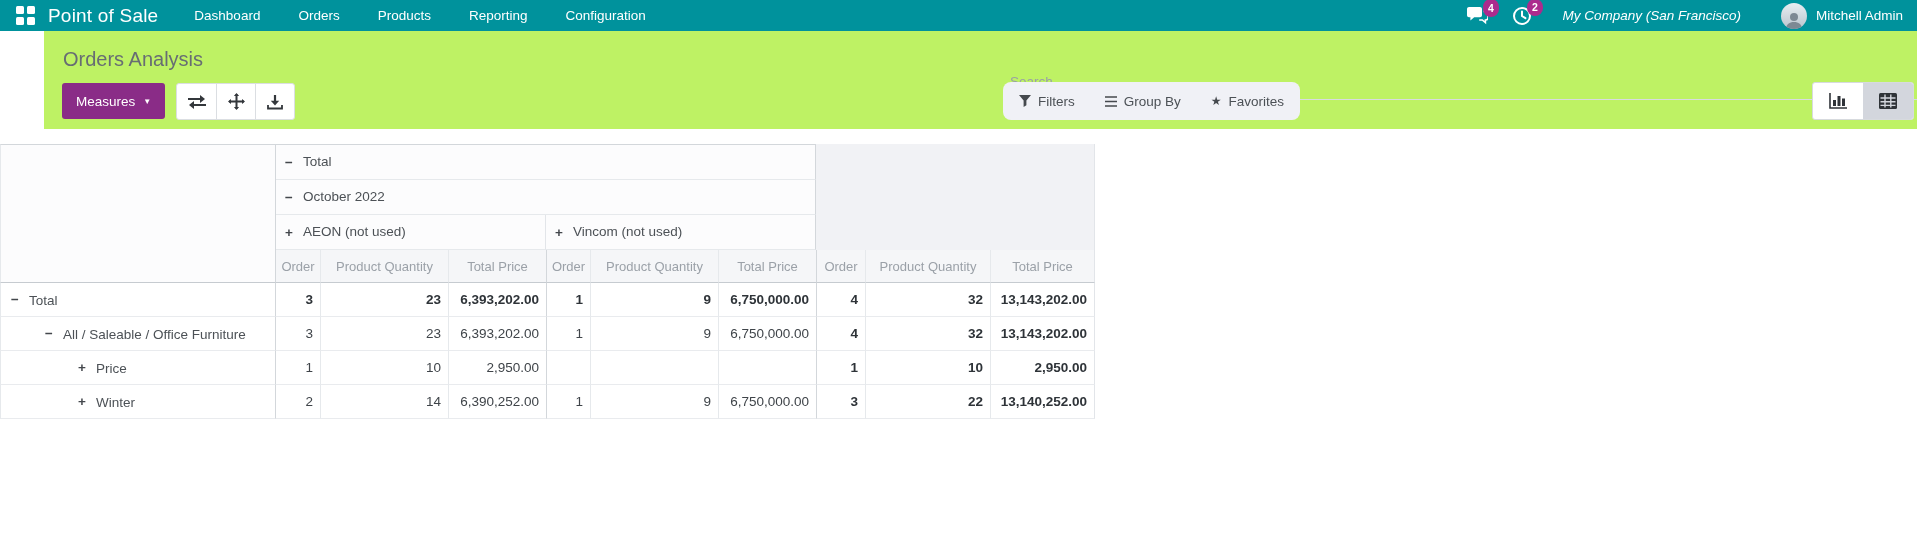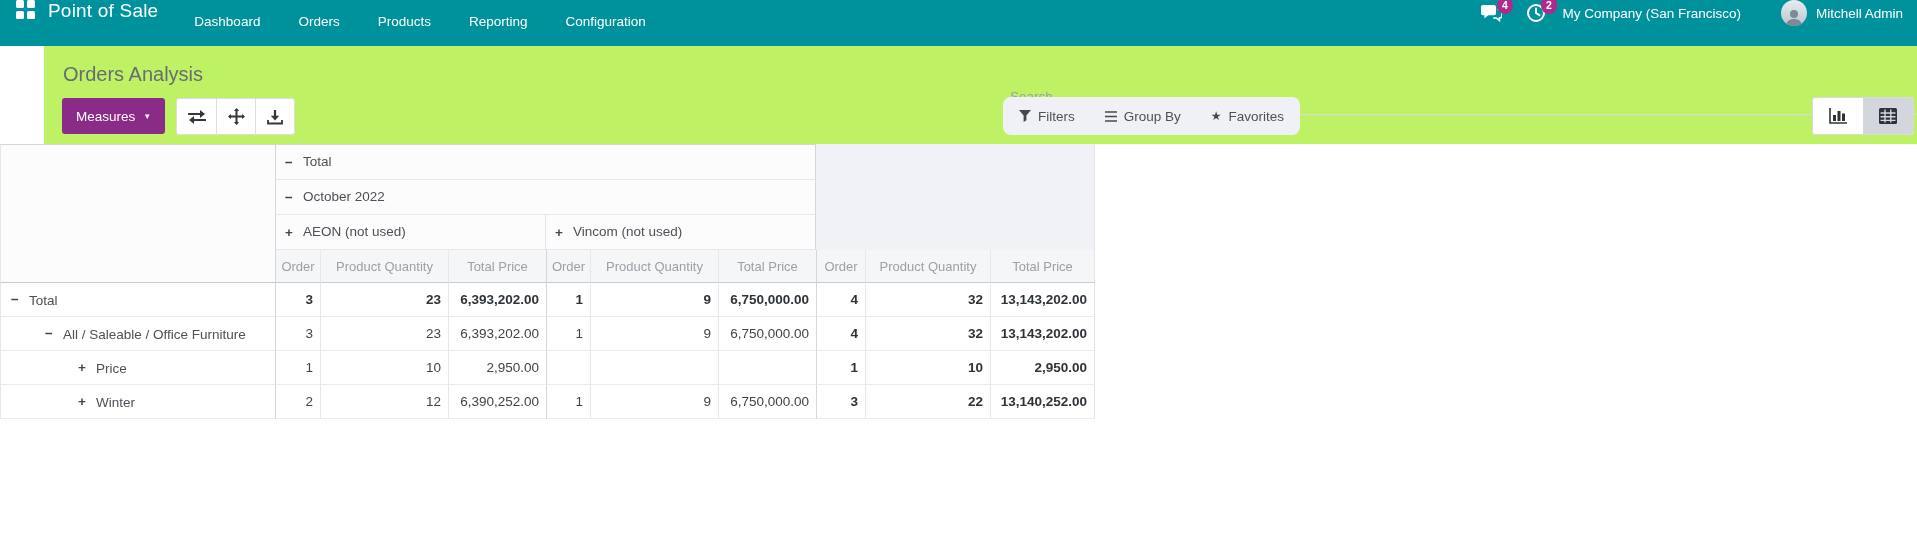--- a/index.html
+++ b/index.html
@@ -11,37 +11,37 @@
   *{box-sizing:border-box;margin:0;padding:0;}
   html,body{width:1917px;height:533px;}
   body{
     font-family:"Liberation Sans", sans-serif;
     background:#ffffff;
     overflow:hidden;
     position:relative;
   }
   
   .navbar{
-    height:46px;background:var(--navbar-bg,#00929C);
-    display:flex;align-items:flex-start;color:#fff;
+    height:31px;background:var(--navbar-bg,#00929C);
+    display:flex;align-items:center;color:#fff;
     padding:0 14px 0 16px;
   }
   .apps-grid{display:grid;grid-template-columns:8px 8px;grid-template-rows:8px 8px;gap:3px;cursor:pointer;}
   .apps-grid span{background:#fff;border-radius:1.5px;display:block;}
   .nav-title{font-size:19px;font-weight:500;margin-left:13px;letter-spacing:.2px;white-space:nowrap;}
   .nav-menu{display:flex;margin-left:17px;}
   .nav-menu .item{font-size:13.5px;padding:14px 19px;cursor:pointer;white-space:nowrap;}
   .nav-right{margin-left:auto;display:flex;align-items:center;}
   .systray-icon{position:relative;margin-left:24px;cursor:pointer;display:flex;align-items:center;}
   .badge{
     position:absolute;top:-7px;right:-11px;
     background:var(--badge-magenta,#AC2B8D);color:#fff;
     font-size:10.5px;line-height:1;padding:3.5px 5.5px;border-radius:9px;font-weight:700;
   }
-  .company{font-size:13.5px;margin-left:16px;cursor:pointer;white-space:nowrap;}
+  .company{font-size:13.5px;margin-left:30px;cursor:pointer;white-space:nowrap;font-style:italic;}
   .avatar{
     width:26px;height:26px;border-radius:50%;margin-left:40px;
     background:linear-gradient(180deg,#e8eef2 0%,#b9c4cd 100%);
     display:flex;align-items:flex-end;justify-content:center;overflow:hidden;cursor:pointer;
   }
   .user-name{font-size:13.5px;margin-left:9px;cursor:pointer;white-space:nowrap;}
   
   .control-panel{position:relative;height:98px;background:#bef264;margin-left:44px;}
   .view-title{position:absolute;left:19px;top:17px;font-size:20px;color:#676d73;}
   .search-area{
@@ -345,21 +345,21 @@
         <td></td>
         <td class="gs colT">1</td>
         <td class="colT">10</td>
         <td class="colT lastcol">2,950.00</td>
       </tr>
       <tr>
         <th class="rl ind2">
           <span class="toggle">+</span><span class="lbl">Winter</span>
         </th>
         <td class="nfirst">2</td>
-        <td>12</td>
+        <td>14</td>
         <td>6,390,252.00</td>
         <td class="gs">1</td>
         <td>9</td>
         <td>6,750,000.00</td>
         <td class="gs colT">3</td>
         <td class="colT">22</td>
         <td class="colT lastcol">13,140,252.00</td>
       </tr>
     </tbody>
   </table>

